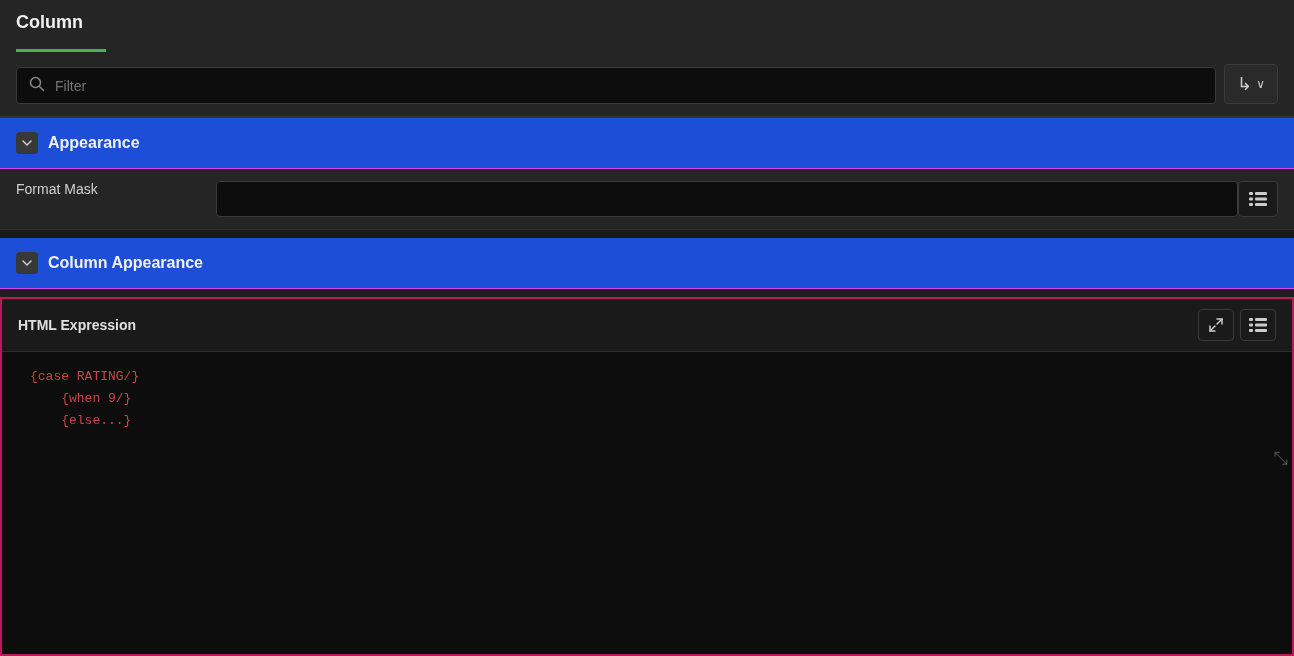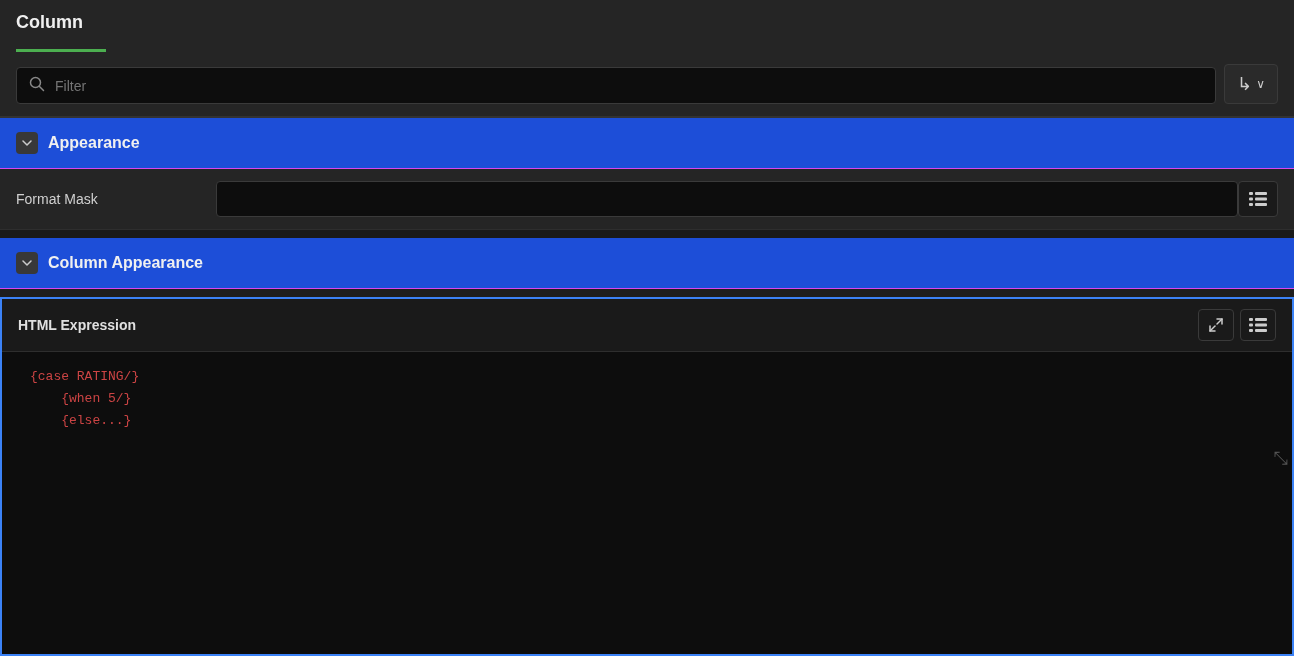--- a/index.html
+++ b/index.html
@@ -123,21 +123,21 @@
       display: flex;
       align-items: center;
       justify-content: center;
       cursor: pointer;
       flex-shrink: 0;
     }
 
     
     .field-row {
       display: flex;
-      align-items: center;
+      align-items: flex-start;
       padding: 12px 16px;
       background-color: #252525;
       border-bottom: 1px solid #2e2e2e;
       gap: 0;
     }
 
     .field-label {
       width: 200px;
       flex-shrink: 0;
       color: #d0d0d0;
@@ -164,21 +164,21 @@
       display: flex;
       align-items: center;
       justify-content: center;
       cursor: pointer;
       flex-shrink: 0;
       color: #ccc;
     }
 
     
     .html-expression-section {
-      border: 2px solid #3b82f6;
+      border: 2px solid #be185d;
       margin: 8px 0 0 0;
       background-color: #0d0d0d;
       flex: 1;
     }
 
     .html-expression-header {
       display: flex;
       align-items: center;
       justify-content: space-between;
       padding: 10px 16px;
@@ -333,19 +333,19 @@
             <rect x="0" y="6.5" width="4" height="3" rx="1" fill="#ccc"></rect>
             <rect x="6" y="6.5" width="12" height="3" rx="1" fill="#ccc"></rect>
             <rect x="0" y="12" width="4" height="3" rx="1" fill="#ccc"></rect>
             <rect x="6" y="12" width="12" height="3" rx="1" fill="#ccc"></rect>
           </svg>
         </button>
       </div>
     </div>
     <div class="html-expression-body">
       <span class="code-line">{case RATING/}</span>
-      <span class="code-line">    {when 5/}</span>
+      <span class="code-line">    {when 9/}</span>
       <span class="code-line">    {else...}</span>
       <span class="resize-handle">⤡</span>
     </div>
   </div>
 
 </div>
 
 </body></html>

